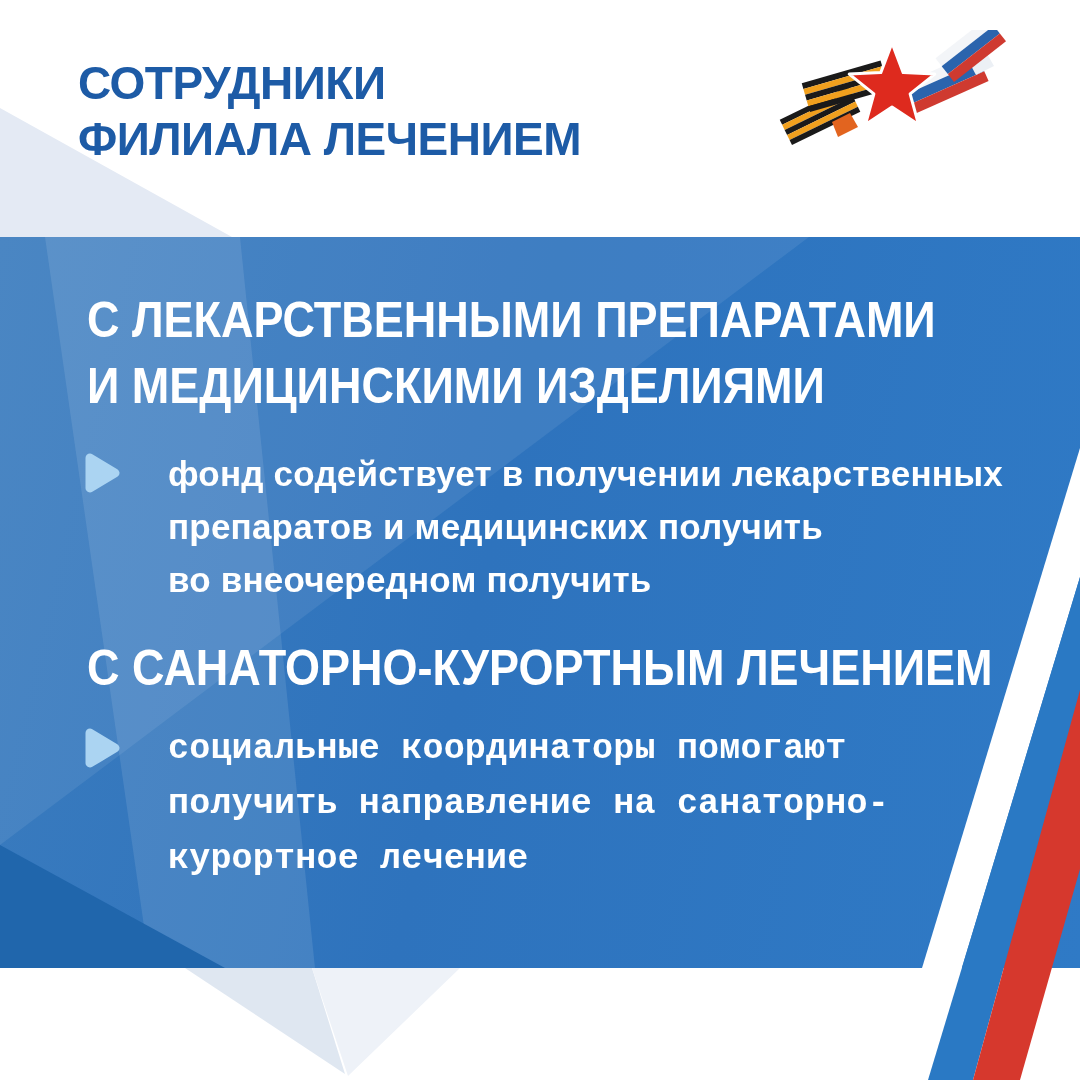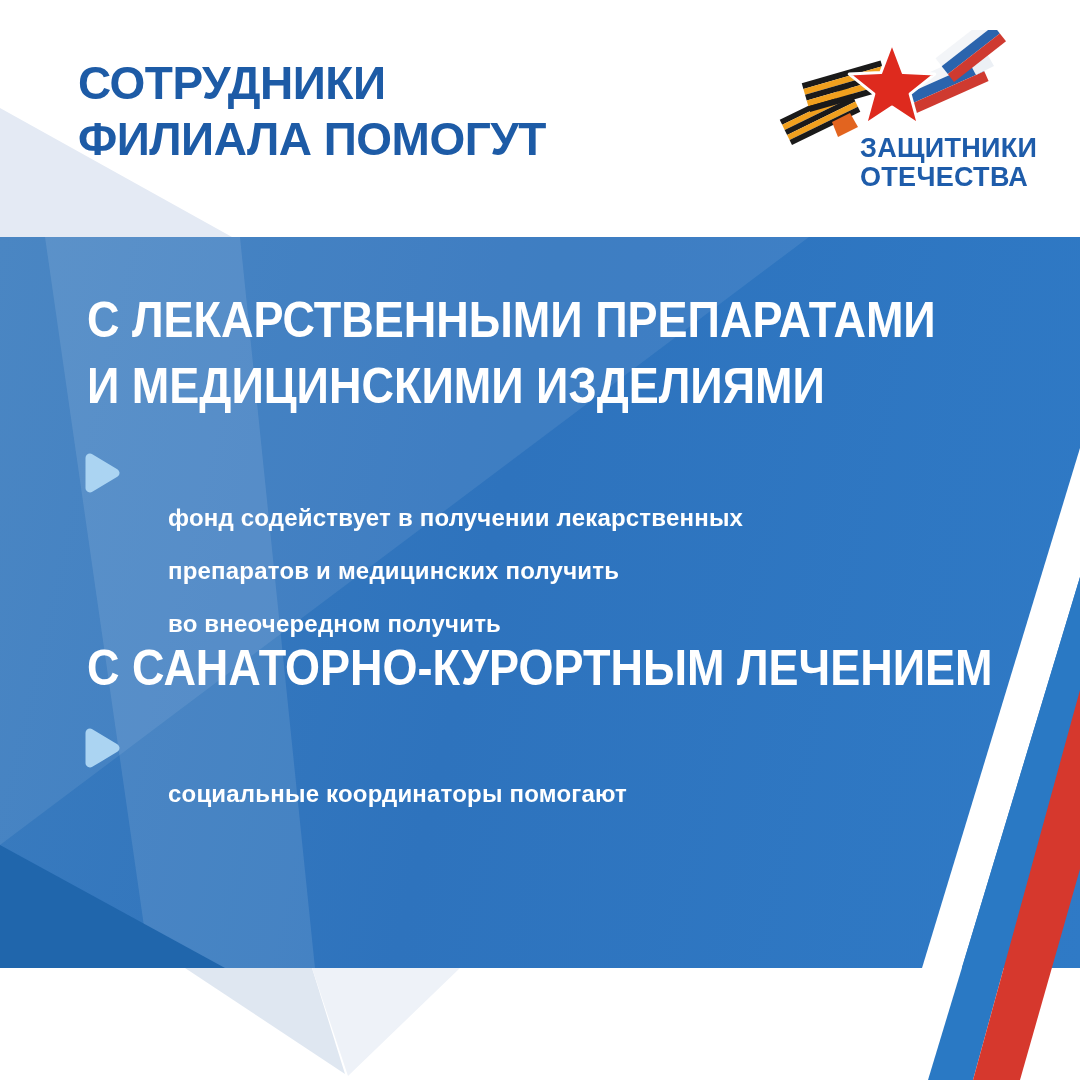--- a/index.html
+++ b/index.html
@@ -85,26 +85,25 @@
     font-size:50px;font-weight:700;line-height:66px;color:#ffffff;
     white-space:nowrap;
   }
   .section-heading .hline{transform:scaleX(0.90);transform-origin:0 50%;}
   .heading-1{top:287px;}
   .heading-2{top:635px;}
 
   .bullet-icon{position:absolute;}
   .bullet-text{
     position:absolute;left:168px;
-    font-size:24px;font-weight:700;color:#ffffff;white-space:nowrap;
+    font-size:35px;font-weight:700;color:#ffffff;white-space:nowrap;
     letter-spacing:0.2px;
-    margin-top:44px;
   }
   .bullet-text-1{top:447px;line-height:53px;}
-  .bullet-text-2{top:722px;line-height:55px;}
+  .bullet-text-2{top:722px;line-height:55px;font-family:Liberation Mono, monospace;}
 </style>
 </head>
 <body>
 
 <div class="canvas">
 
   <div class="shape header-wedge"></div>
 
   <div class="panel">
     <div class="shape sheen-big"></div>
@@ -114,21 +113,21 @@
 
   <div class="shape pale-wedge-1"></div>
   <div class="shape pale-wedge-2"></div>
 
   <div class="shape stripe-white"></div>
   <div class="shape stripe-blue"></div>
   <div class="shape stripe-red"></div>
 
   <div class="poster-title">
     <div>СОТРУДНИКИ</div>
-    <div>ФИЛИАЛА ПОМОГУТ</div>
+    <div>ФИЛИАЛА ЛЕЧЕНИЕМ</div>
   </div>
 
   <div class="logo">
     <svg class="logo-graphic" width="290" height="135" viewBox="0 0 290 135">
 
       <g>
         <g transform="translate(22,115) rotate(-26)">
           <rect x="0" y="-28" width="76" height="5.6" fill="#1a1a1a"></rect>
           <rect x="0" y="-22.4" width="76" height="5.6" fill="#f0a01e"></rect>
           <rect x="0" y="-16.8" width="76" height="5.6" fill="#1a1a1a"></rect>
@@ -154,24 +153,20 @@
         <polygon points="198,30 216,22 224,36 206,45" fill="#ecf0f5"></polygon>
         <g transform="translate(184,52) rotate(-38)">
           <rect x="0" y="-30" width="66" height="10" fill="#f3f5f8"></rect>
           <rect x="0" y="-20" width="66" height="10" fill="#2b64ad"></rect>
           <rect x="0" y="-10" width="66" height="10" fill="#cf3a30"></rect>
         </g>
       </g>
 
       <path d="M122,13 L133.2,42.6 L164.8,44.1 L140.1,63.9 L148.5,94.4 L122,77 L95.5,94.4 L103.9,63.9 L79.2,44.1 L110.8,42.6 Z" fill="#de2a1e" stroke="#ffffff" stroke-width="3" stroke-linejoin="round"></path>
     </svg>
-    <div class="logo-text">
-      <div>ЗАЩИТНИКИ</div>
-      <div>ОТЕЧЕСТВА</div>
-    </div>
   </div>
 
   <div class="content">
 
     <div class="section-heading heading-1">
       <div class="hline">С ЛЕКАРСТВЕННЫМИ ПРЕПАРАТАМИ</div>
       <div class="hline">И МЕДИЦИНСКИМИ ИЗДЕЛИЯМИ</div>
     </div>
 
     <svg class="bullet-icon" style="left:84px;top:453px;" width="38" height="40" viewBox="0 0 38 40">
@@ -185,16 +180,18 @@
 
     <div class="section-heading heading-2">
       <div class="hline">С САНАТОРНО-КУРОРТНЫМ ЛЕЧЕНИЕМ</div>
     </div>
 
     <svg class="bullet-icon" style="left:84px;top:728px;" width="38" height="40" viewBox="0 0 38 40">
       <path d="M6,5 L31,20 L6,35 Z" fill="#abd4f2" stroke="#abd4f2" stroke-width="9" stroke-linejoin="round"></path>
     </svg>
     <div class="bullet-text bullet-text-2">
       <div>социальные координаторы помогают</div>
+      <div>получить направление на санаторно-</div>
+      <div>курортное лечение</div>
     </div>
 
   </div>
 </div>
 
 </body></html>

